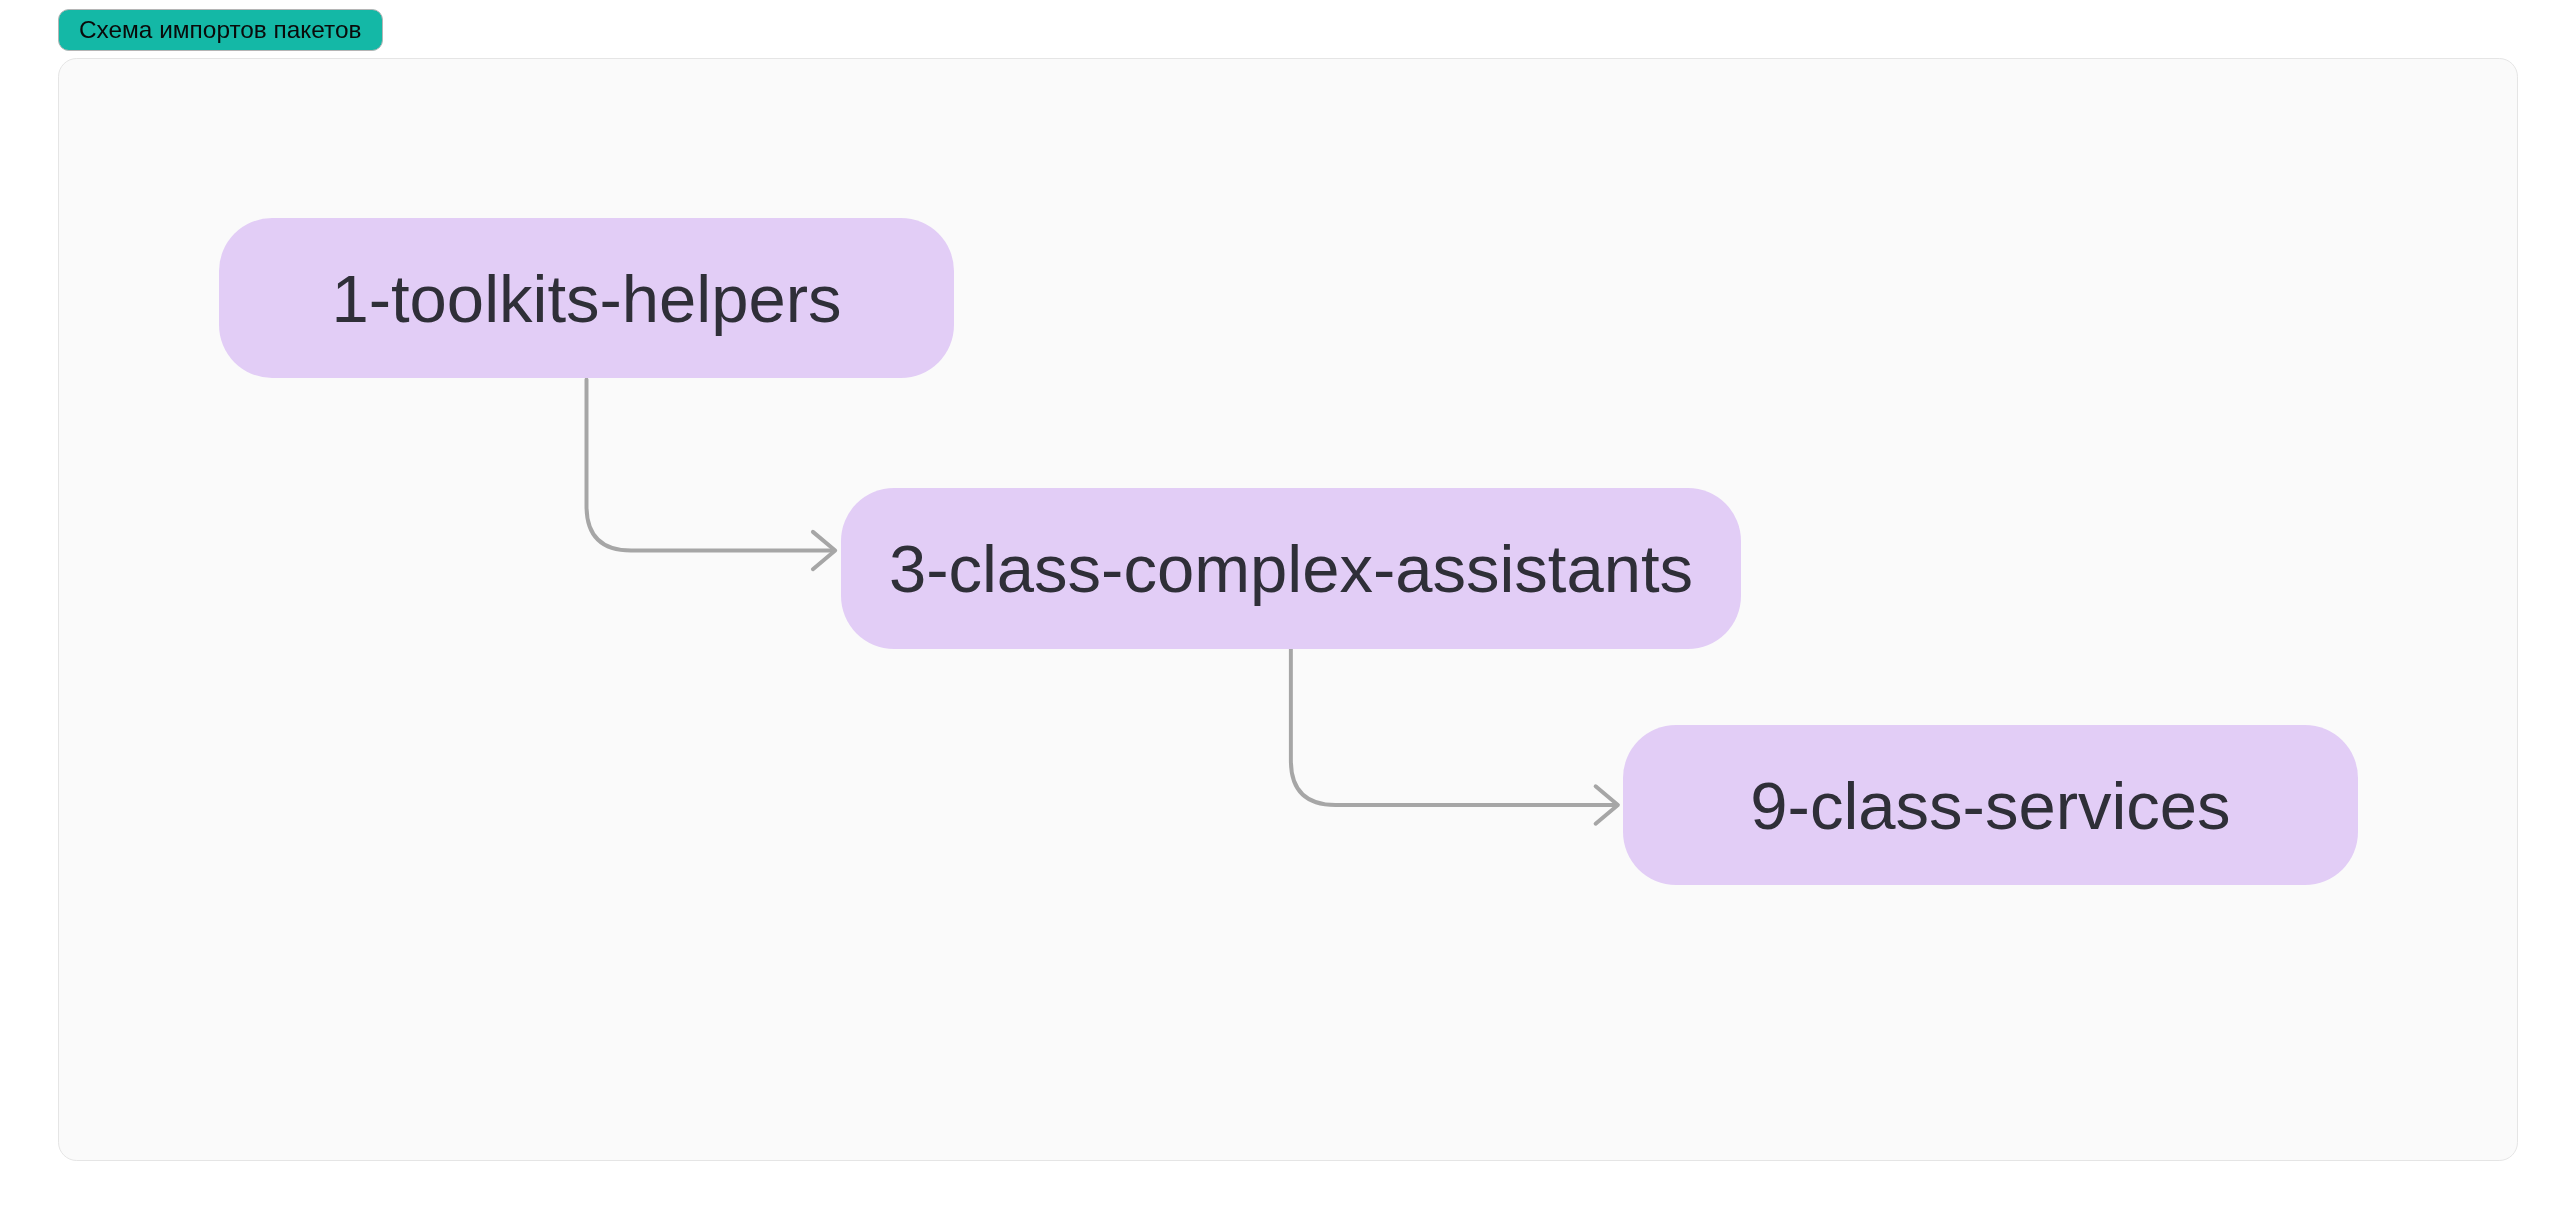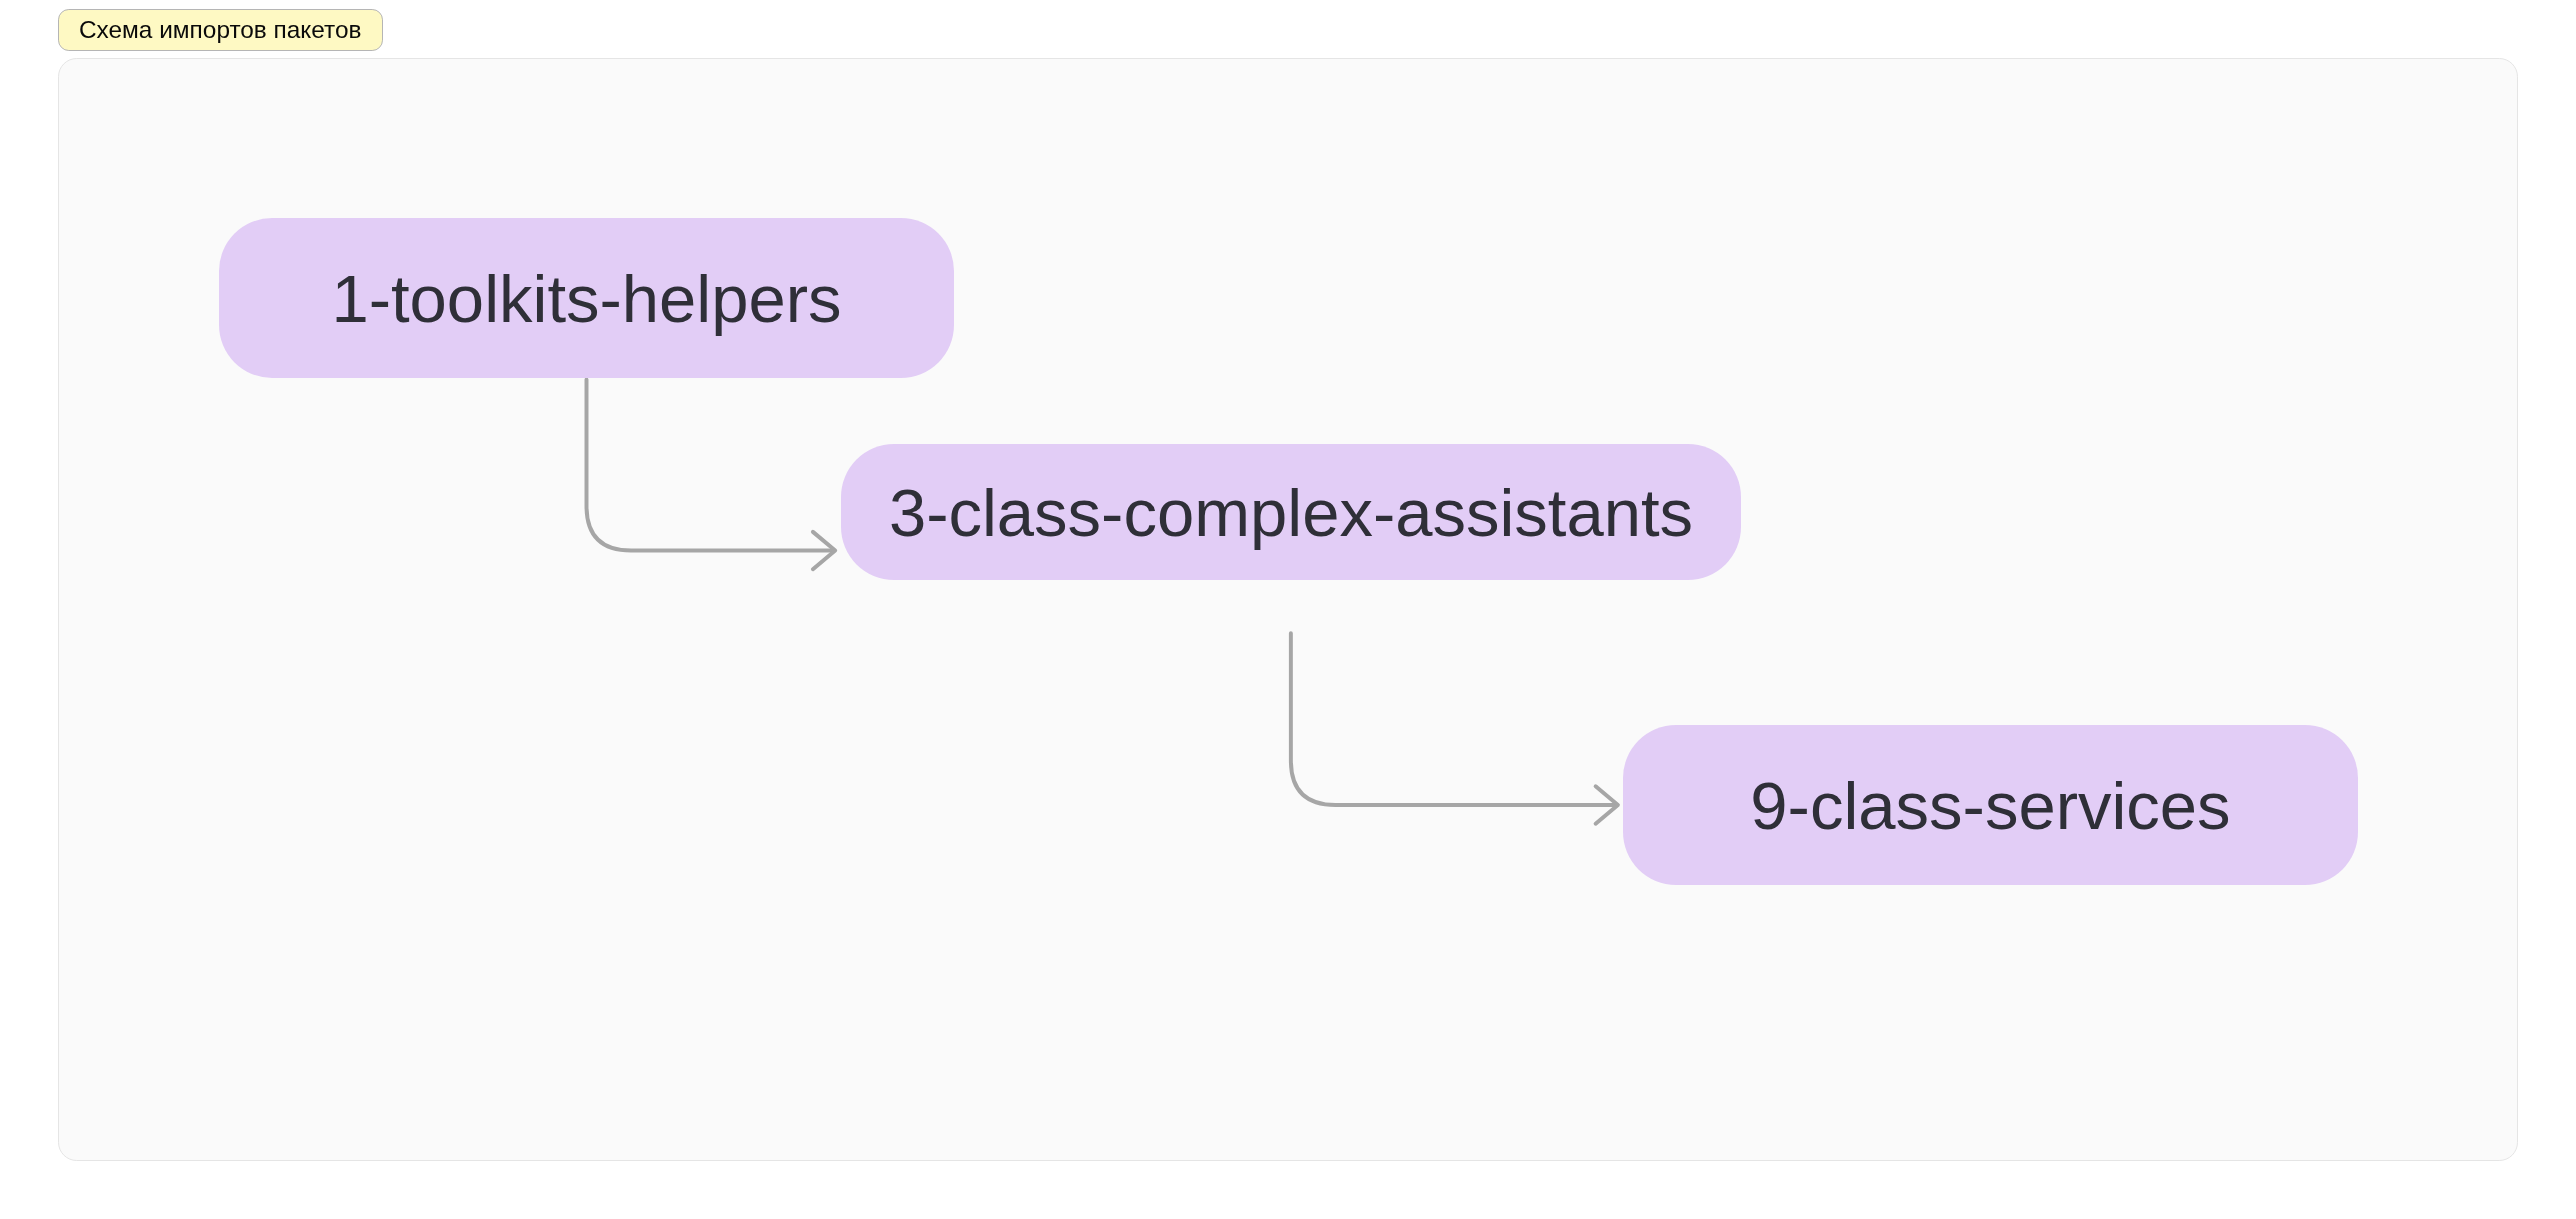--- a/index.html
+++ b/index.html
@@ -18,21 +18,21 @@
   
   .tag-pill {
     position: absolute;
     left: 58px;
     top: 9.3px;
     height: 42px;
     padding: 0 20px;
     display: flex;
     align-items: center;
     justify-content: center;
-    background: #fef9c3;
+    background: #14b8a6;
     border: 1.4px solid #b5b5b5;
     border-radius: 10.8px;
     font-size: 24.4px;
     color: #0a0a0a;
     box-sizing: border-box;
     cursor: pointer;
     white-space: nowrap;
   }
 
   
@@ -72,21 +72,21 @@
     align-items: center;
     justify-content: center;
     background: #e2cdf6;
     border-radius: 53px;
     color: #2f2f38;
     font-size: 67px;
     white-space: nowrap;
     text-align: center;
   }
   .node-1 { left: 219px;  top: 218px;  width: 735px; height: 160px; }
-  .node-2 { left: 841px; top: 444px;  width: 900px; height: 136px; }
+  .node-2 { left: 841px; top: 488px;  width: 900px; height: 161px; }
   .node-3 { left: 1623px; top: 725px; width: 735px; height: 160px; }
 </style>
 </head>
 <body>
 
 <button class="tag-pill">Схема импортов пакетов</button>
 
 <div class="diagram-canvas"></div>
 
 <svg class="edges-layer" viewBox="0 0 3584 1696" aria-hidden="true">

